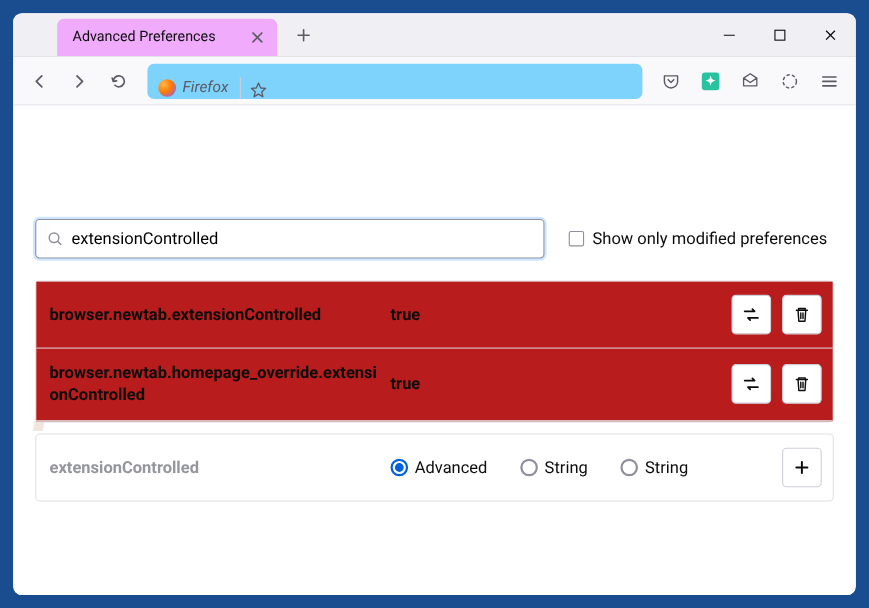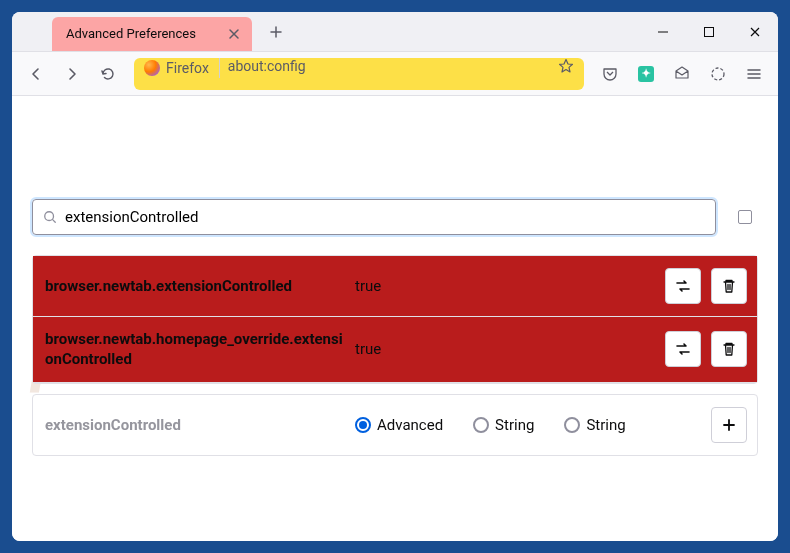--- a/index.html
+++ b/index.html
@@ -1,42 +1,42 @@
 <!DOCTYPE html>
 <html><head>
   <meta charset="utf-8">
   <style>
     * { box-sizing: border-box; margin: 0; padding: 0; font-family: -apple-system, BlinkMacSystemFont, "Segoe UI", Roboto, sans-serif; }
     body { width: 790px; height: 553px; background: #1a4d8f; padding: 12px; overflow: hidden; }
     .window { width: 100%; height: 100%; background: #fff; border-radius: 8px; display: flex; flex-direction: column; overflow: hidden; }
     .titlebar { display: flex; align-items: center; height: 40px; background: #f0f0f4; border-bottom: 1px solid #e0e0e6; }
-    .tab { display: flex; align-items: center; height: 34px; background: #fca5a5; margin: 4px 0 0 40px; padding: 0 10px 0 14px; border-radius: 6px 6px 0 0; min-width: 200px; position: relative; }
+    .tab { display: flex; align-items: center; height: 34px; background: #f0abfc; margin: 4px 0 0 40px; padding: 0 10px 0 14px; border-radius: 6px 6px 0 0; min-width: 200px; position: relative; }
     .tab-title { font-size: 13px; color: #0c0c0d; flex: 1; }
     .tab-close { width: 16px; height: 16px; display: flex; align-items: center; justify-content: center; color: #5b5b66; cursor: pointer; }
     .tab-add { width: 28px; height: 28px; display: flex; align-items: center; justify-content: center; color: #5b5b66; margin-left: 10px; cursor: pointer; }
     .window-controls { margin-left: auto; display: flex; }
     .win-btn { width: 46px; height: 40px; display: flex; align-items: center; justify-content: center; color: #0c0c0d; cursor: pointer; }
     .toolbar { display: flex; align-items: center; height: 44px; padding: 0 8px; gap: 4px; background: #f9f9fb; border-bottom: 1px solid #e0e0e6; }
     .tb-btn { width: 32px; height: 32px; display: flex; align-items: center; justify-content: center; color: #5b5b66; border-radius: 4px; cursor: pointer; }
-    .addrbar { display: flex; align-items: flex-start; height: 32px; background: #fde047; border-radius: 6px; margin: 0 6px; padding: 0 10px; flex: 1; gap: 8px; }
+    .addrbar { display: flex; align-items: flex-end; height: 32px; background: #7dd3fc; border-radius: 6px; margin: 0 6px; padding: 0 10px; flex: 1; gap: 8px; font-style: italic; }
     .addr-firefox { display: flex; align-items: center; gap: 6px; color: #5b5b66; font-size: 14px; padding-right: 10px; border-right: 1px solid #cfcfd8; height: 20px; }
     .addr-url { flex: 1; font-size: 14px; color: #5b5b66; }
     .addr-star { color: #5b5b66; }
     .content { flex: 1; padding: 18px 20px; background: #fff; position: relative; }
     .search-row { display: flex; align-items: center; gap: 22px; }
     .search-box { flex: 1; display: flex; align-items: center; height: 36px; border: 1px solid #8f8f9d; border-radius: 4px; padding: 0 10px; gap: 8px; outline: 2px solid #0a84ff33; }
     .search-box input { flex: 1; border: none; outline: none; font-size: 15px; background: transparent; }
     .chk-row { display: flex; align-items: center; gap: 8px; cursor: pointer; padding-right: 6px; }
     .chk-box { width: 14px; height: 14px; border: 1px solid #8f8f9d; border-radius: 2px; }
     .chk-label { font-size: 15px; color: #0c0c0d; }
     .prefs { margin-top: 20px; border: 1px solid #e0e0e6; border-radius: 4px; }
     .pref-row { display: flex; align-items: center; padding: 12px 10px 12px 12px; border-bottom: 1px solid #e0e0e6; gap: 10px; }
     .pref-row-mod { background: #b91c1c; }
     .pref-name { width: 300px; font-size: 15px; font-weight: 700; color: #0c0c0d; word-wrap: break-word; line-height: 1.35; }
-    .pref-value { flex: 1; font-size: 15px; font-weight: 400; color: #0c0c0d; }
+    .pref-value { flex: 1; font-size: 15px; font-weight: 700; color: #0c0c0d; }
     .icon-btn { width: 36px; height: 36px; display: flex; align-items: center; justify-content: center; border: 1px solid #cfcfd8; background: #fff; border-radius: 4px; cursor: pointer; color: #0c0c0d; }
     .new-row { display: flex; align-items: center; padding: 12px 10px 12px 12px; border: 1px solid #e0e0e6; border-top: none; border-radius: 0 0 4px 4px; margin-top: 10px; gap: 10px; }
     .new-row-detached { border: 1px solid #e0e0e6; border-radius: 4px; }
     .new-name { width: 300px; font-size: 15px; font-weight: 700; color: #95959d; }
     .radios { flex: 1; display: flex; gap: 30px; align-items: center; }
     .radio-item { display: flex; align-items: center; gap: 6px; cursor: pointer; }
     .radio-circle { width: 16px; height: 16px; border: 2px solid #8f8f9d; border-radius: 50%; display: flex; align-items: center; justify-content: center; }
     .radio-item[data-checked="true"] .radio-circle { border-color: #0060df; }
     .radio-dot { width: 8px; height: 8px; border-radius: 50%; background: #0060df; display: none; }
     .radio-item[data-checked="true"] .radio-dot { display: block; }
@@ -99,21 +99,20 @@
     <div class="tb-btn">
       <svg width="16" height="16" viewBox="0 0 16 16">
           <path d="M3 8 a5 5 0 1 1 1.5 3.5 M3 8 l-1 -3 M3 8 l3 -0.5" fill="none" stroke="currentColor" stroke-width="1.5" stroke-linecap="round"></path>
         </svg>
     </div>
     <div class="addrbar">
       <div class="addr-firefox">
         <span class="ff-icon"></span>
         <span>Firefox</span>
       </div>
-      <span class="addr-url">about:config</span>
       <span class="addr-star">
         <svg width="16" height="16" viewBox="0 0 16 16">
             <path d="M8 1.5 L10 6 L14.5 6.3 L11 9.4 L12 14 L8 11.6 L4 14 L5 9.4 L1.5 6.3 L6 6 Z" fill="none" stroke="currentColor" stroke-width="1.2" stroke-linejoin="round"></path>
           </svg>
       </span>
     </div>
     <div class="tb-btn">
       <svg width="16" height="16" viewBox="0 0 16 16">
           <path d="M2 3 H14 V8 a6 6 0 0 1 -12 0 Z M5 6 L8 9 L11 6" fill="none" stroke="currentColor" stroke-width="1.3" stroke-linejoin="round"></path>
         </svg>
@@ -144,20 +143,21 @@
     <div class="search-row">
       <div class="search-box">
         <svg width="14" height="14" viewBox="0 0 16 16">
             <circle cx="7" cy="7" r="5" fill="none" stroke="#8f8f9d" stroke-width="1.5"></circle>
             <path d="M11 11 L14 14" stroke="#8f8f9d" stroke-width="1.5" stroke-linecap="round"></path>
           </svg>
         <input type="text" value="extensionControlled" style="">
       </div>
       <div class="chk-row">
         <span class="chk-box"></span>
+        <span class="chk-label">Show only modified preferences</span>
       </div>
     </div>
 
     <div class="prefs">
       <div class="pref-row pref-row-mod">
         <div class="pref-name">browser.newtab.extensionControlled</div>
         <div class="pref-value">true</div>
         <div class="icon-btn">
           <svg width="18" height="18" viewBox="0 0 18 18">
               <path d="M3 6 H12 L10 4 M15 12 H6 L8 14" fill="none" stroke="currentColor" stroke-width="1.6" stroke-linecap="round" stroke-linejoin="round"></path>

